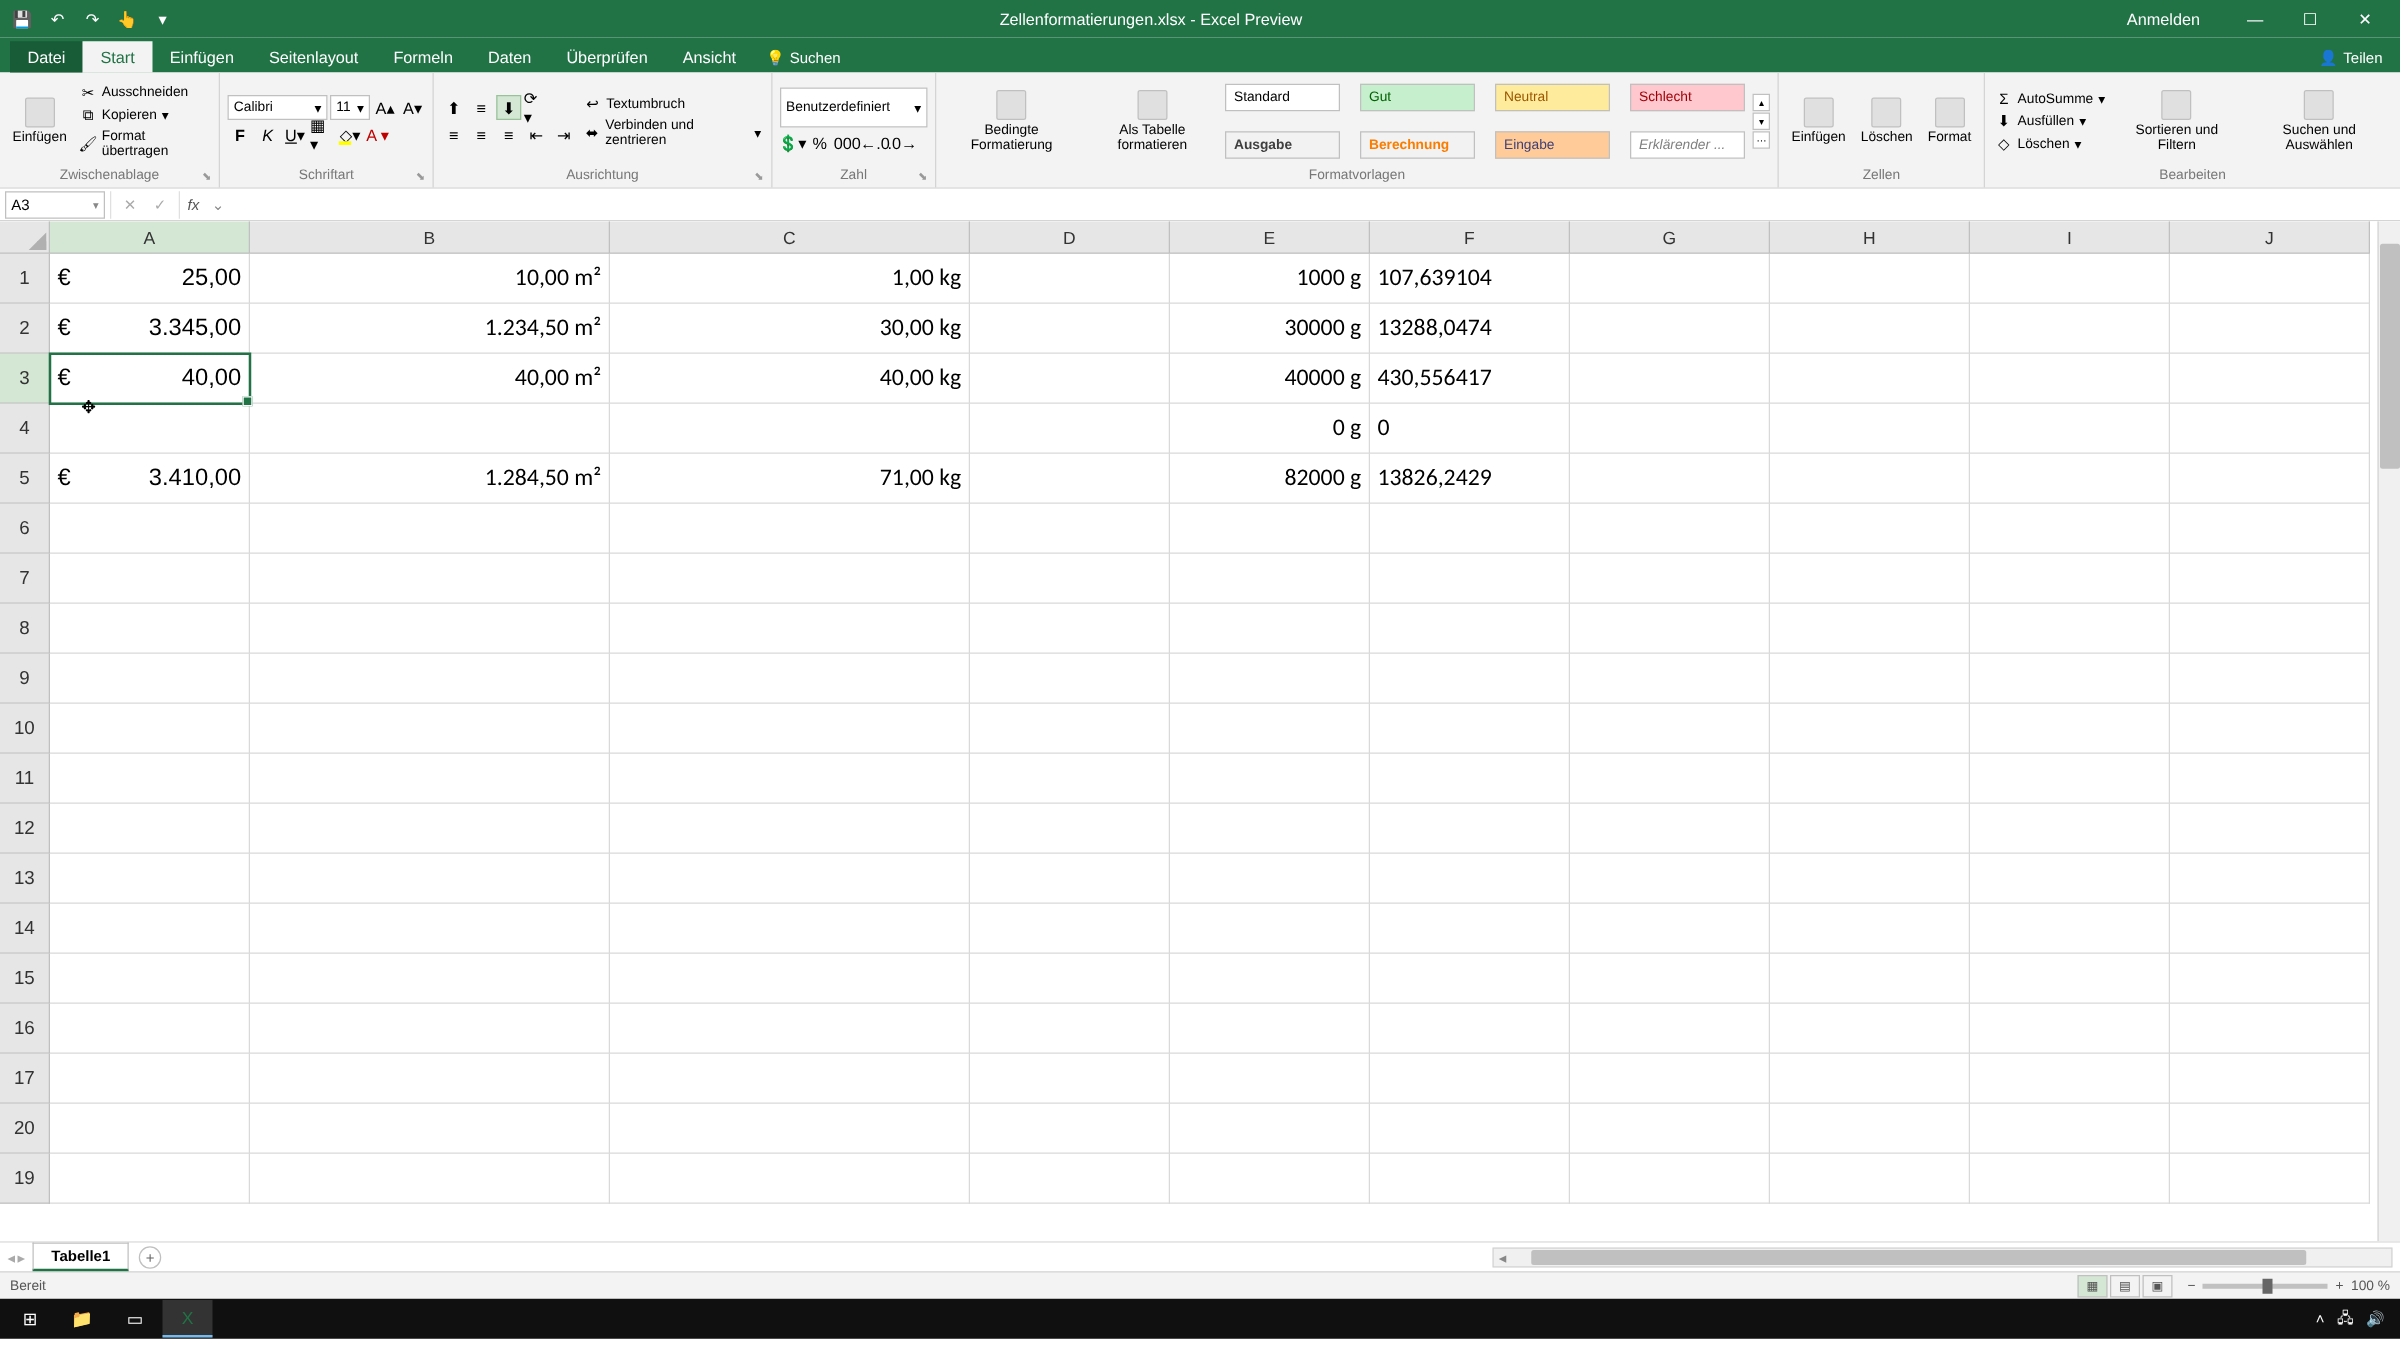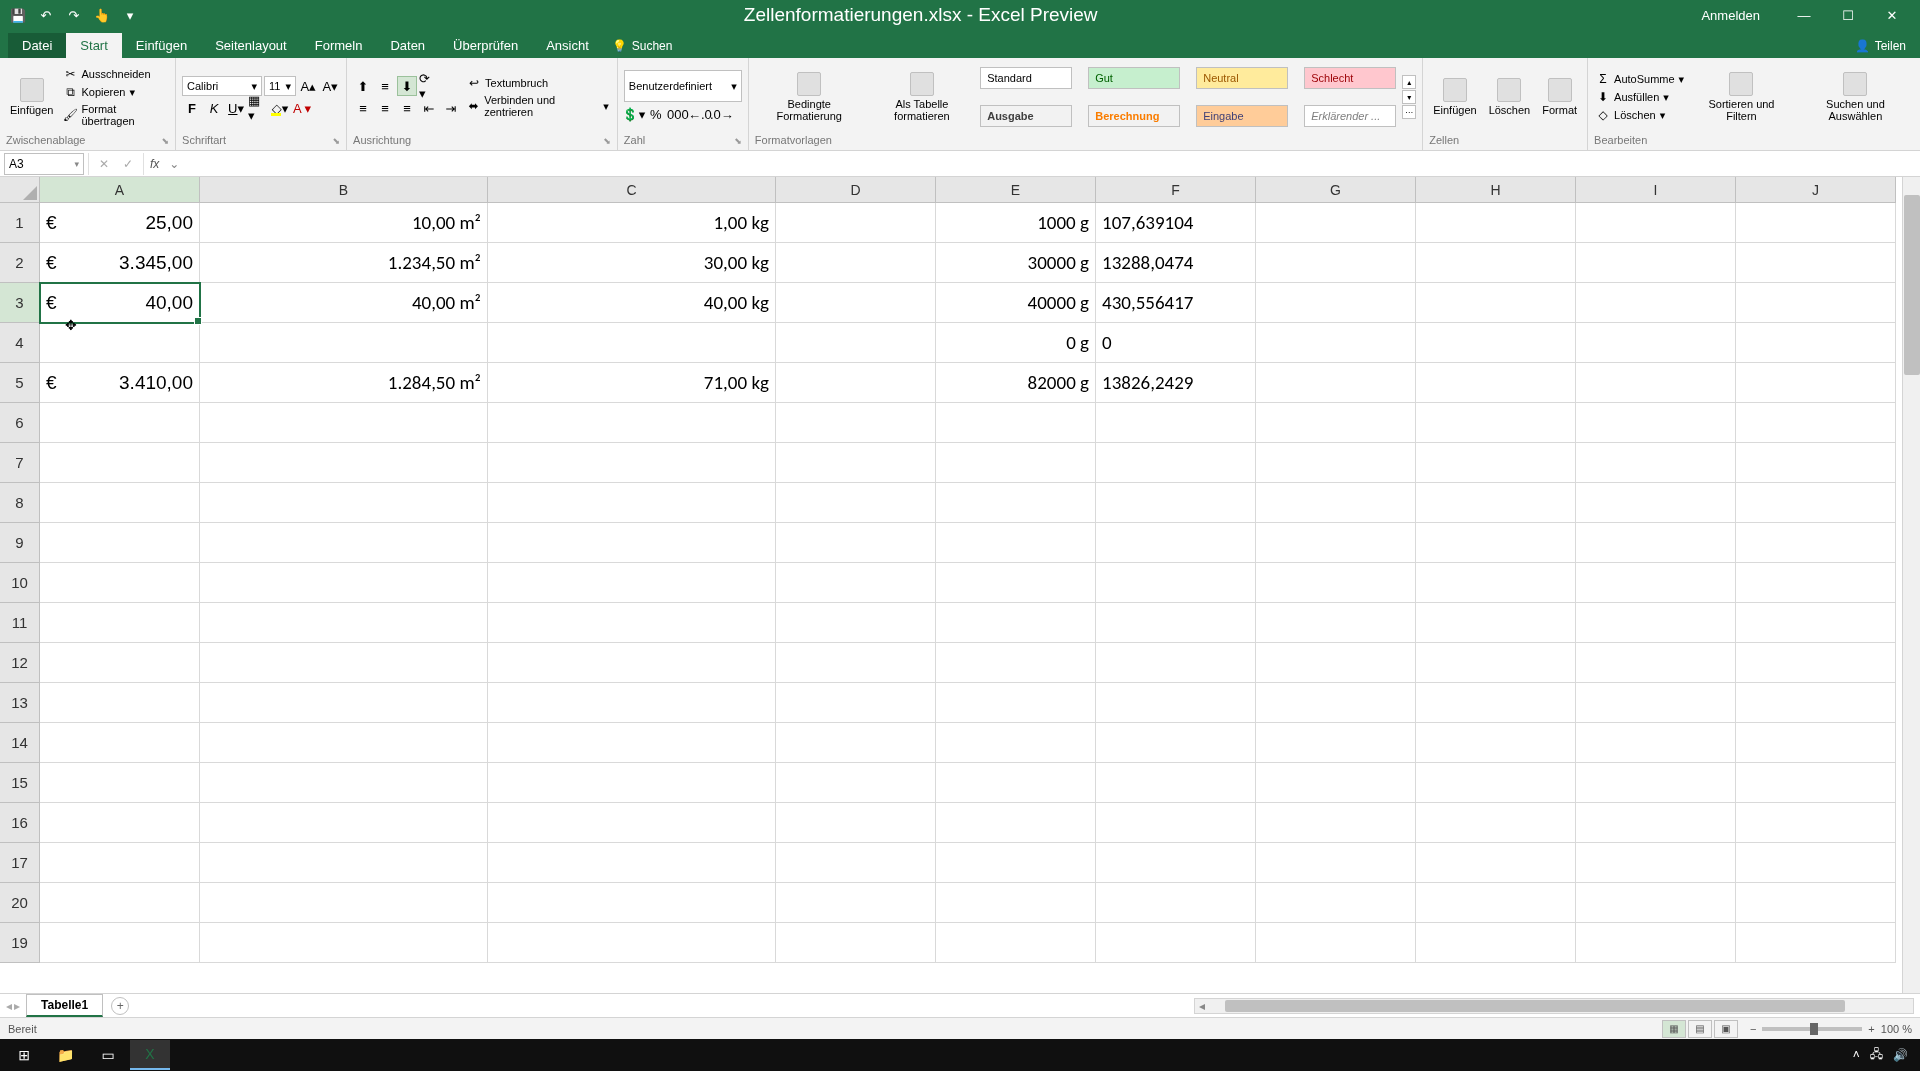--- a/index.html
+++ b/index.html
@@ -2,39 +2,39 @@
 <html><head>
 <meta charset="utf-8">
 <style>
 * { margin: 0; padding: 0; box-sizing: border-box; font-family: 'Segoe UI', Tahoma, sans-serif; }
 body { width: 1920px; height: 1080px; overflow: hidden; background: #fff; font-size: 12px; }
 
 
 .titlebar { height: 30px; background: #217346; display: flex; align-items: center; color: #fff; padding: 0 8px; }
 .titlebar .qat { display: flex; gap: 8px; align-items: center; }
 .titlebar .qat .ic { width: 20px; height: 20px; display: flex; align-items: center; justify-content: center; font-size: 13px; cursor: pointer; }
-.titlebar .title { flex: 1; text-align: center; font-size: 19px; }
+.titlebar .title { flex: 1; text-align: center; font-size: 13px; }
 .titlebar .right { display: flex; gap: 4px; align-items: center; }
 .titlebar .right .btn { width: 40px; height: 30px; display: flex; align-items: center; justify-content: center; font-size: 13px; cursor: pointer; }
 .titlebar .right .login { margin-right: 20px; font-size: 13px; cursor: pointer; }
 
 
 .tabs { height: 28px; background: #217346; display: flex; align-items: flex-end; padding-left: 8px; }
 .tabs .tab { padding: 5px 14px; color: #fff; font-size: 13px; cursor: pointer; }
 .tabs .tab.active { background: #f3f3f3; color: #217346; }
 .tabs .tab.file { background: #185c37; color: #fff; }
 .tabs .spacer { flex: 1; }
 .tabs .search { color: #fff; display: flex; align-items: center; gap: 4px; padding: 5px 10px; }
 .tabs .share { color: #fff; padding: 5px 14px; display: flex; align-items: center; gap: 4px; }
 
 
 .ribbon { height: 93px; background: #f3f3f3; border-bottom: 1px solid #d4d4d4; display: flex; }
 .group { border-right: 1px solid #d4d4d4; padding: 4px 6px 2px 6px; display: flex; flex-direction: column; }
 .group .body { flex: 1; display: flex; align-items: center; gap: 4px; }
-.group .label { font-size: 11px; color: #777; padding: 2px 0; position: relative; }
+.group .label { text-align: center; font-size: 11px; color: #777; padding: 2px 0; position: relative; }
 .group .label .launch { position: absolute; right: 0; bottom: 2px; font-size: 9px; color: #999; cursor: pointer; }
 
 .bigbtn { display: flex; flex-direction: column; align-items: center; gap: 2px; padding: 2px 4px; cursor: pointer; font-size: 11px; text-align: center; line-height: 1.1; }
 .bigbtn .bic { width: 24px; height: 24px; background: #e0e0e0; border: 1px solid #c0c0c0; border-radius: 2px; }
 .smbtn { display: flex; align-items: center; gap: 4px; padding: 1px 2px; cursor: pointer; font-size: 11px; }
 .smbtn .sic { width: 14px; height: 14px; display: inline-flex; align-items: center; justify-content: center; font-size: 12px; }
 .col { display: flex; flex-direction: column; gap: 2px; }
 .row { display: flex; gap: 2px; align-items: center; }
 
 .fontsel { width: 80px; height: 20px; border: 1px solid #c0c0c0; background: #fff; padding: 0 4px; font-size: 11px; display: flex; align-items: center; justify-content: space-between; text-align: right; }

